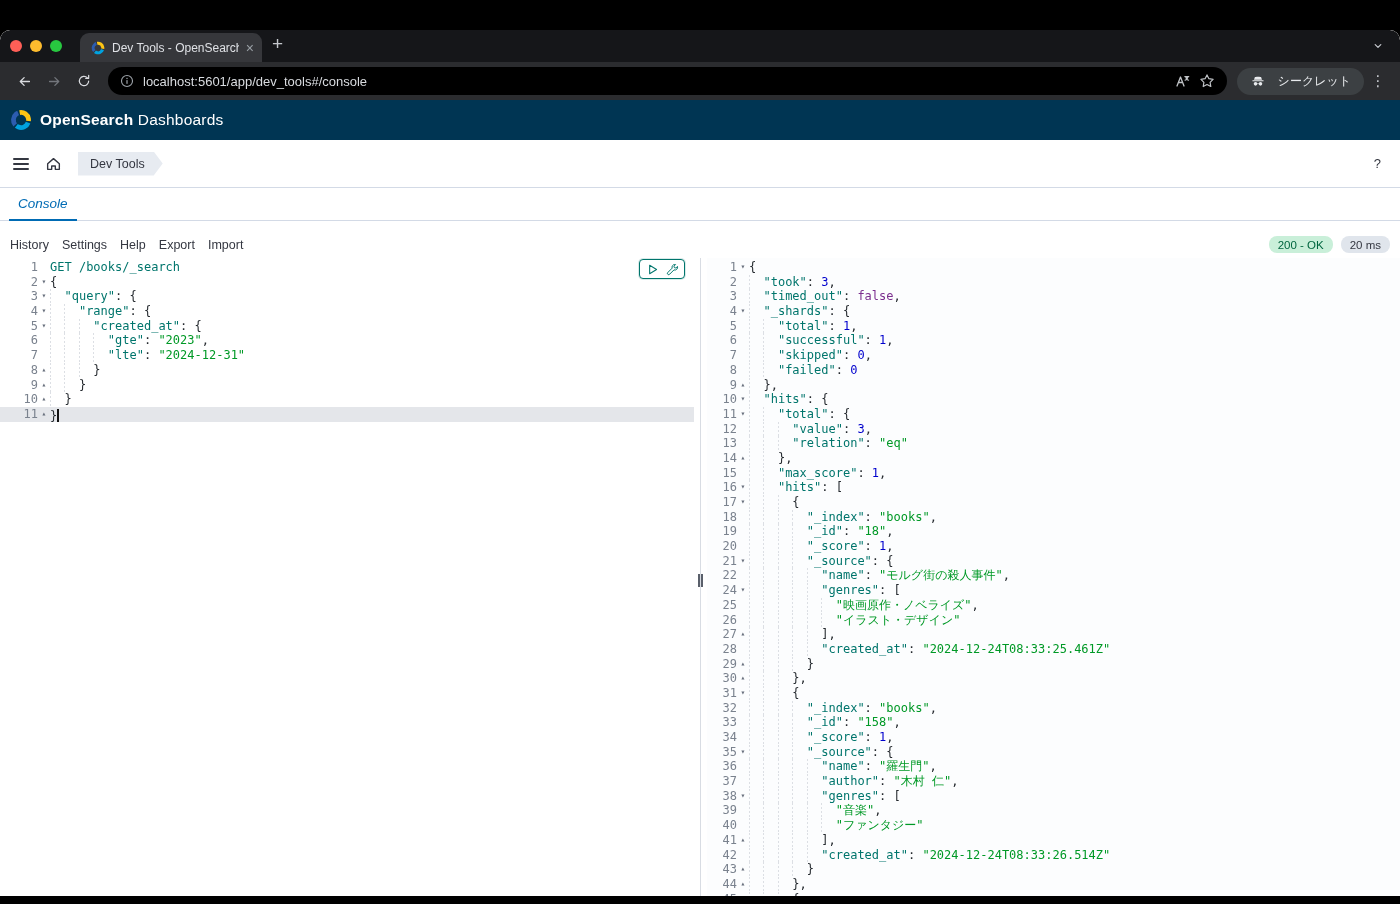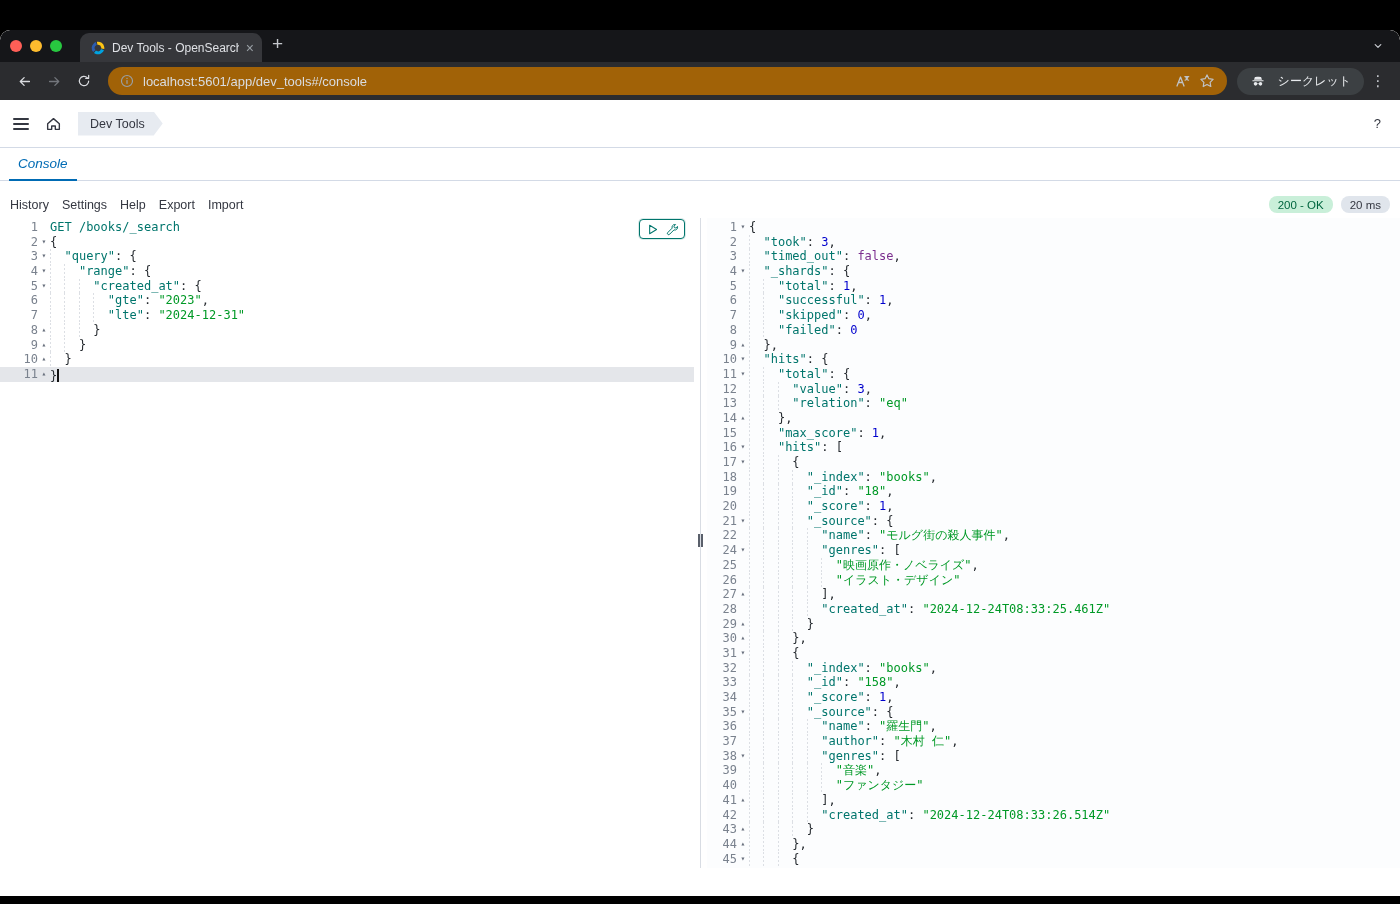--- a/index.html
+++ b/index.html
@@ -21,21 +21,21 @@
   .tab-title { flex:1; overflow:hidden; white-space:nowrap; color:#DFE1E5; font-size:12px; }
   .tab-close { color:#9AA0A6; font-size:14px; line-height:1; cursor:pointer; }
   .newtab { color:#C4C7CC; font-size:19px; margin:0 0 4px 10px; align-self:center; cursor:pointer; }
   .tab-search { margin-left:auto; align-self:center; width:24px; height:24px; border-radius:50%;
                 display:flex; align-items:center; justify-content:center; cursor:pointer; }
 
   
   .toolbar { height:38px; background:#2B2C2F; display:flex; align-items:center; padding:0 10px; gap:2px; }
   .nav-btn { width:28px; height:28px; display:flex; align-items:center; justify-content:center;
              border-radius:50%; cursor:pointer; flex:none; }
-  .omnibox { flex:1; height:28px; background:#a16207; border-radius:14px; display:flex; align-items:center;
+  .omnibox { flex:1; height:28px; background:#000000; border-radius:14px; display:flex; align-items:center;
              padding:0 12px; gap:9px; margin:0 8px; }
   .url-text { flex:1; color:#D9DCE0; font-size:13px; white-space:nowrap; overflow:hidden; }
   .incog-chip { display:flex; align-items:center; gap:12px; background:#3C4043; color:#E8EAED;
                 border-radius:14px; padding:0 13px; height:27px; font-size:12px; flex:none; }
   .kebab { color:#C4C7CC; font-size:15px; width:24px; text-align:center; cursor:pointer; }
 
   
   .os-header { height:40px; background:var(--brand-header-bg); display:flex; align-items:center;
                padding:0 10px; gap:8px; }
   .brand { color:#fff; font-size:15.5px; letter-spacing:.2px; }
@@ -172,20 +172,31 @@
           <rect x="3.5" y="10.8" width="17" height="1.7" rx="0.85"></rect>
           <circle cx="8.3" cy="16.3" r="2.7"></circle>
           <circle cx="15.7" cy="16.3" r="2.7"></circle>
           <rect x="10.9" y="15.5" width="2.2" height="1.2"></rect>
         </svg>
         <span>シークレット</span>
       </div>
       <span class="kebab">⋮</span>
     </div>
 
+    <div class="os-header">
+      <svg width="22" height="22" viewBox="0 0 32 32">
+        <circle cx="16" cy="16" r="11" fill="none" stroke="#FEC514" stroke-width="7" pathLength="100" stroke-dasharray="30 70" transform="rotate(-100 16 16)"></circle>
+        <circle cx="16" cy="16" r="11" fill="none" stroke="#00A2E0" stroke-width="7" pathLength="100" stroke-dasharray="30 70" transform="rotate(20 16 16)"></circle>
+        <circle cx="16" cy="16" r="11" fill="none" stroke="#2C5CB0" stroke-width="7" pathLength="100" stroke-dasharray="30 70" transform="rotate(140 16 16)"></circle>
+      </svg>
+      <div class="brand">
+        <b>OpenSearch</b>
+        <span>Dashboards</span>
+      </div>
+    </div>
 
     <div class="nav-row">
       <div class="hamburger">
           <i></i>
           <i></i>
           <i></i>
         </div>
       <svg width="17" height="17" viewBox="0 0 16 16">
         <path d="M2.5 8.3 8 3.4l5.5 4.9V13.5H9.7v-3.2H6.3v3.2H2.5z" fill="none" stroke="#343741" stroke-width="1.3" stroke-linejoin="round"></path>
       </svg>

